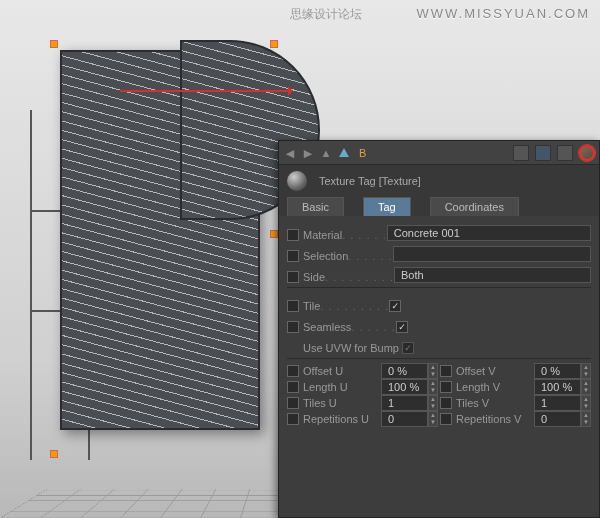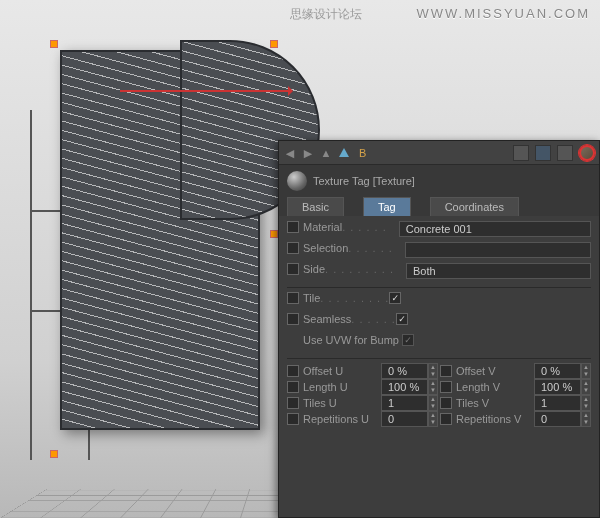--- a/index.html
+++ b/index.html
@@ -20,33 +20,33 @@
 .scaffold:before{top:100px}.scaffold:after{top:200px}
 .wmark{position:absolute;top:6px;right:10px;color:#888;font-size:13px;letter-spacing:2px;text-shadow:0 1px 0 #fff}
 .wmark2{position:absolute;top:6px;left:290px;color:#999;font-size:12px}
 .panel{position:absolute;right:0;top:140px;width:322px;height:378px;background:#3d3d3d;border:1px solid #222;box-shadow:-2px 2px 8px rgba(0,0,0,.5)}
 .titlebar{height:24px;background:#424242;display:flex;align-items:center;padding:0 4px;gap:4px;border-bottom:1px solid #2a2a2a}
 .nav-btn{width:14px;height:14px;color:#888;text-align:center;line-height:14px;cursor:pointer}
 .tri-icon{width:14px;height:14px;display:flex;align-items:center;justify-content:center}
 .obj-name{flex:1;color:#d4a24a;padding-left:4px}
 .tb-icon{width:16px;height:16px;background:#555;border:1px solid #333;margin-left:2px}
 .tb-globe{background:linear-gradient(135deg,#7a6a5a,#5a4a3a);border-radius:50%;border:2px solid #d33;box-shadow:0 0 0 1px #d33}
-.header-row{display:flex;align-items:center;padding:6px 8px;gap:6px;background:#383838}
+.header-row{display:flex;align-items:center;padding:6px 8px;gap:12px;background:#383838}
 .mat-ball{width:20px;height:20px;border-radius:50%;background:radial-gradient(circle at 35% 30%,#ccc,#666 60%,#333)}
 .tabs{display:flex;padding:0 8px;gap:19px;background:#383838}
 .tab{padding:3px 14px;background:#4a4a4a;border:1px solid #555;border-bottom:none;color:#bbb;cursor:pointer}
 .tab.active{background:#5a7a9a;color:#fff}
 .section-hdr{padding:4px 8px;background:#4a4a4a;color:#ccc;border-top:1px solid #555;border-bottom:1px solid #2a2a2a}
 .props{padding:4px 8px}
-.row{display:flex;align-items:flex-start;height:20px;margin:1px 0}
+.row{display:flex;align-items:flex-end;height:20px;margin:1px 0}
 .chk{width:12px;height:12px;border:1px solid #666;background:#2a2a2a;margin-right:4px;display:flex;align-items:center;justify-content:center;font-size:9px;color:#ddd}
 .lbl{color:#999;white-space:pre}
 .dots{flex:0 0 auto;color:#666;letter-spacing:1px;overflow:hidden}
 .val-field{background:#2e2e2e;border:1px solid #555;padding:1px 6px;color:#ccc;min-width:80px;height:16px;display:flex;align-items:center}
-.val-field.wide{flex:1;margin-left:12px}
+.val-field.wide{flex:1;margin-left:0}
 .spinner{width:10px;height:16px;background:#444;border:1px solid #555;display:flex;flex-direction:column}
 .spinner span{flex:1;font-size:6px;text-align:center;line-height:7px;color:#999}
 .dual-row{display:flex;gap:2px}
 .dual-row .half{display:flex;align-items:center;flex:1}
 .half .lbl{min-width:78px}
 .half .val-field{min-width:44px;flex:1}
 .divider{height:1px;background:#2a2a2a;margin:4px 0}
 .indent{padding-left:16px;color:#777}
 </style>
 </head>

